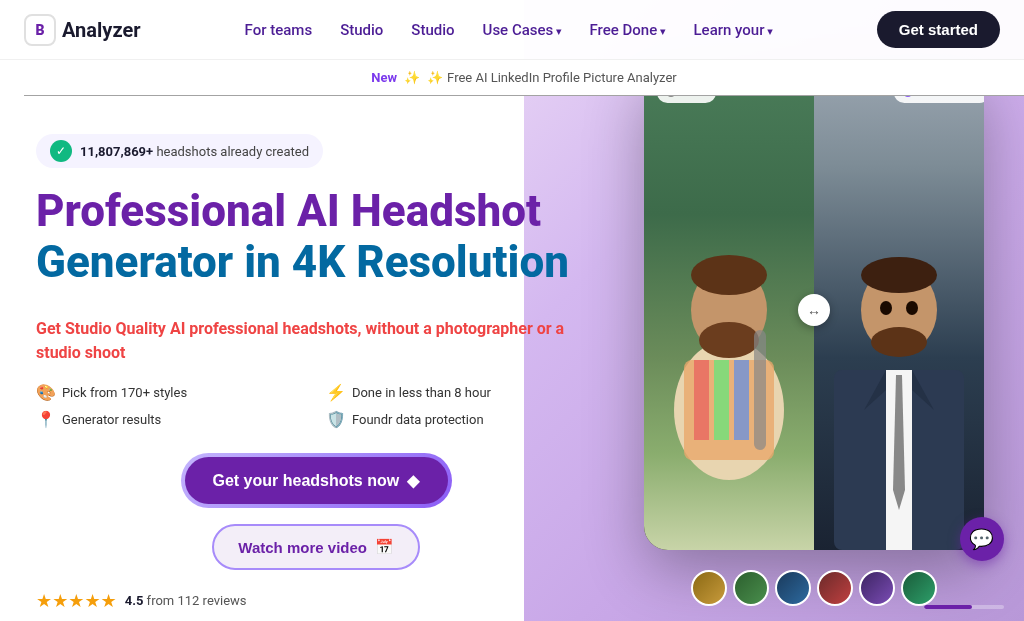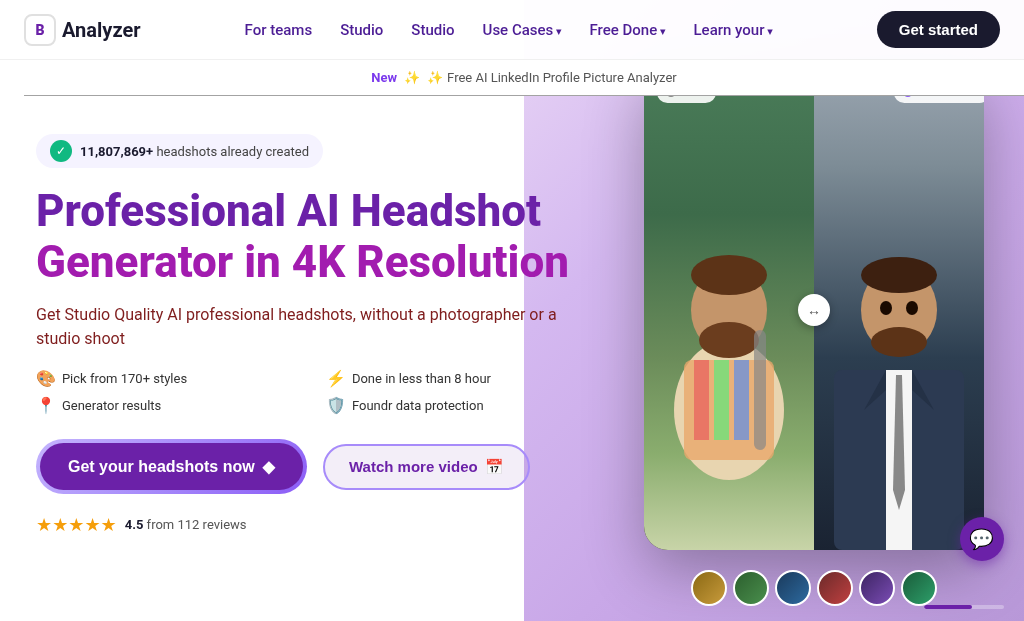--- a/index.html
+++ b/index.html
@@ -149,31 +149,31 @@
     }
     .headshots-count-badge strong {
       color: #1a1a2e;
     }
 
     .hero-title {
       font-size: 44px;
       font-weight: 800;
       line-height: 1.15;
       color: #6b21a8;
-      margin-bottom: 16px;
+      margin-bottom: 30px;
     }
     .hero-title .black {
-      color: #a21caf;
+      color: #0369a1;
       text-align: center;
     }
 
     .hero-subtitle {
       font-size: 16px;
-      color: #7f1d1d;
-      font-weight: 400;
+      color: #ef4444;
+      font-weight: 700;
       margin-bottom: 18px;
       line-height: 1.5;
     }
 
     
     .features-grid {
       display: grid;
       grid-template-columns: 1fr 1fr;
       gap: 8px 20px;
       margin-bottom: 24px;
@@ -188,20 +188,21 @@
     .feature-icon {
       font-size: 16px;
     }
 
     
     .cta-section {
       display: flex;
       align-items: center;
       gap: 16px;
       margin-bottom: 20px;
+      flex-direction: column;
     }
 
     .btn-primary-wrapper {
       background: linear-gradient(135deg, #c4b5fd 0%, #a78bfa 50%, #8b5cf6 100%);
       border-radius: 40px;
       padding: 4px;
     }
     .btn-primary {
       background: #6b21a8;
       color: #fff;

